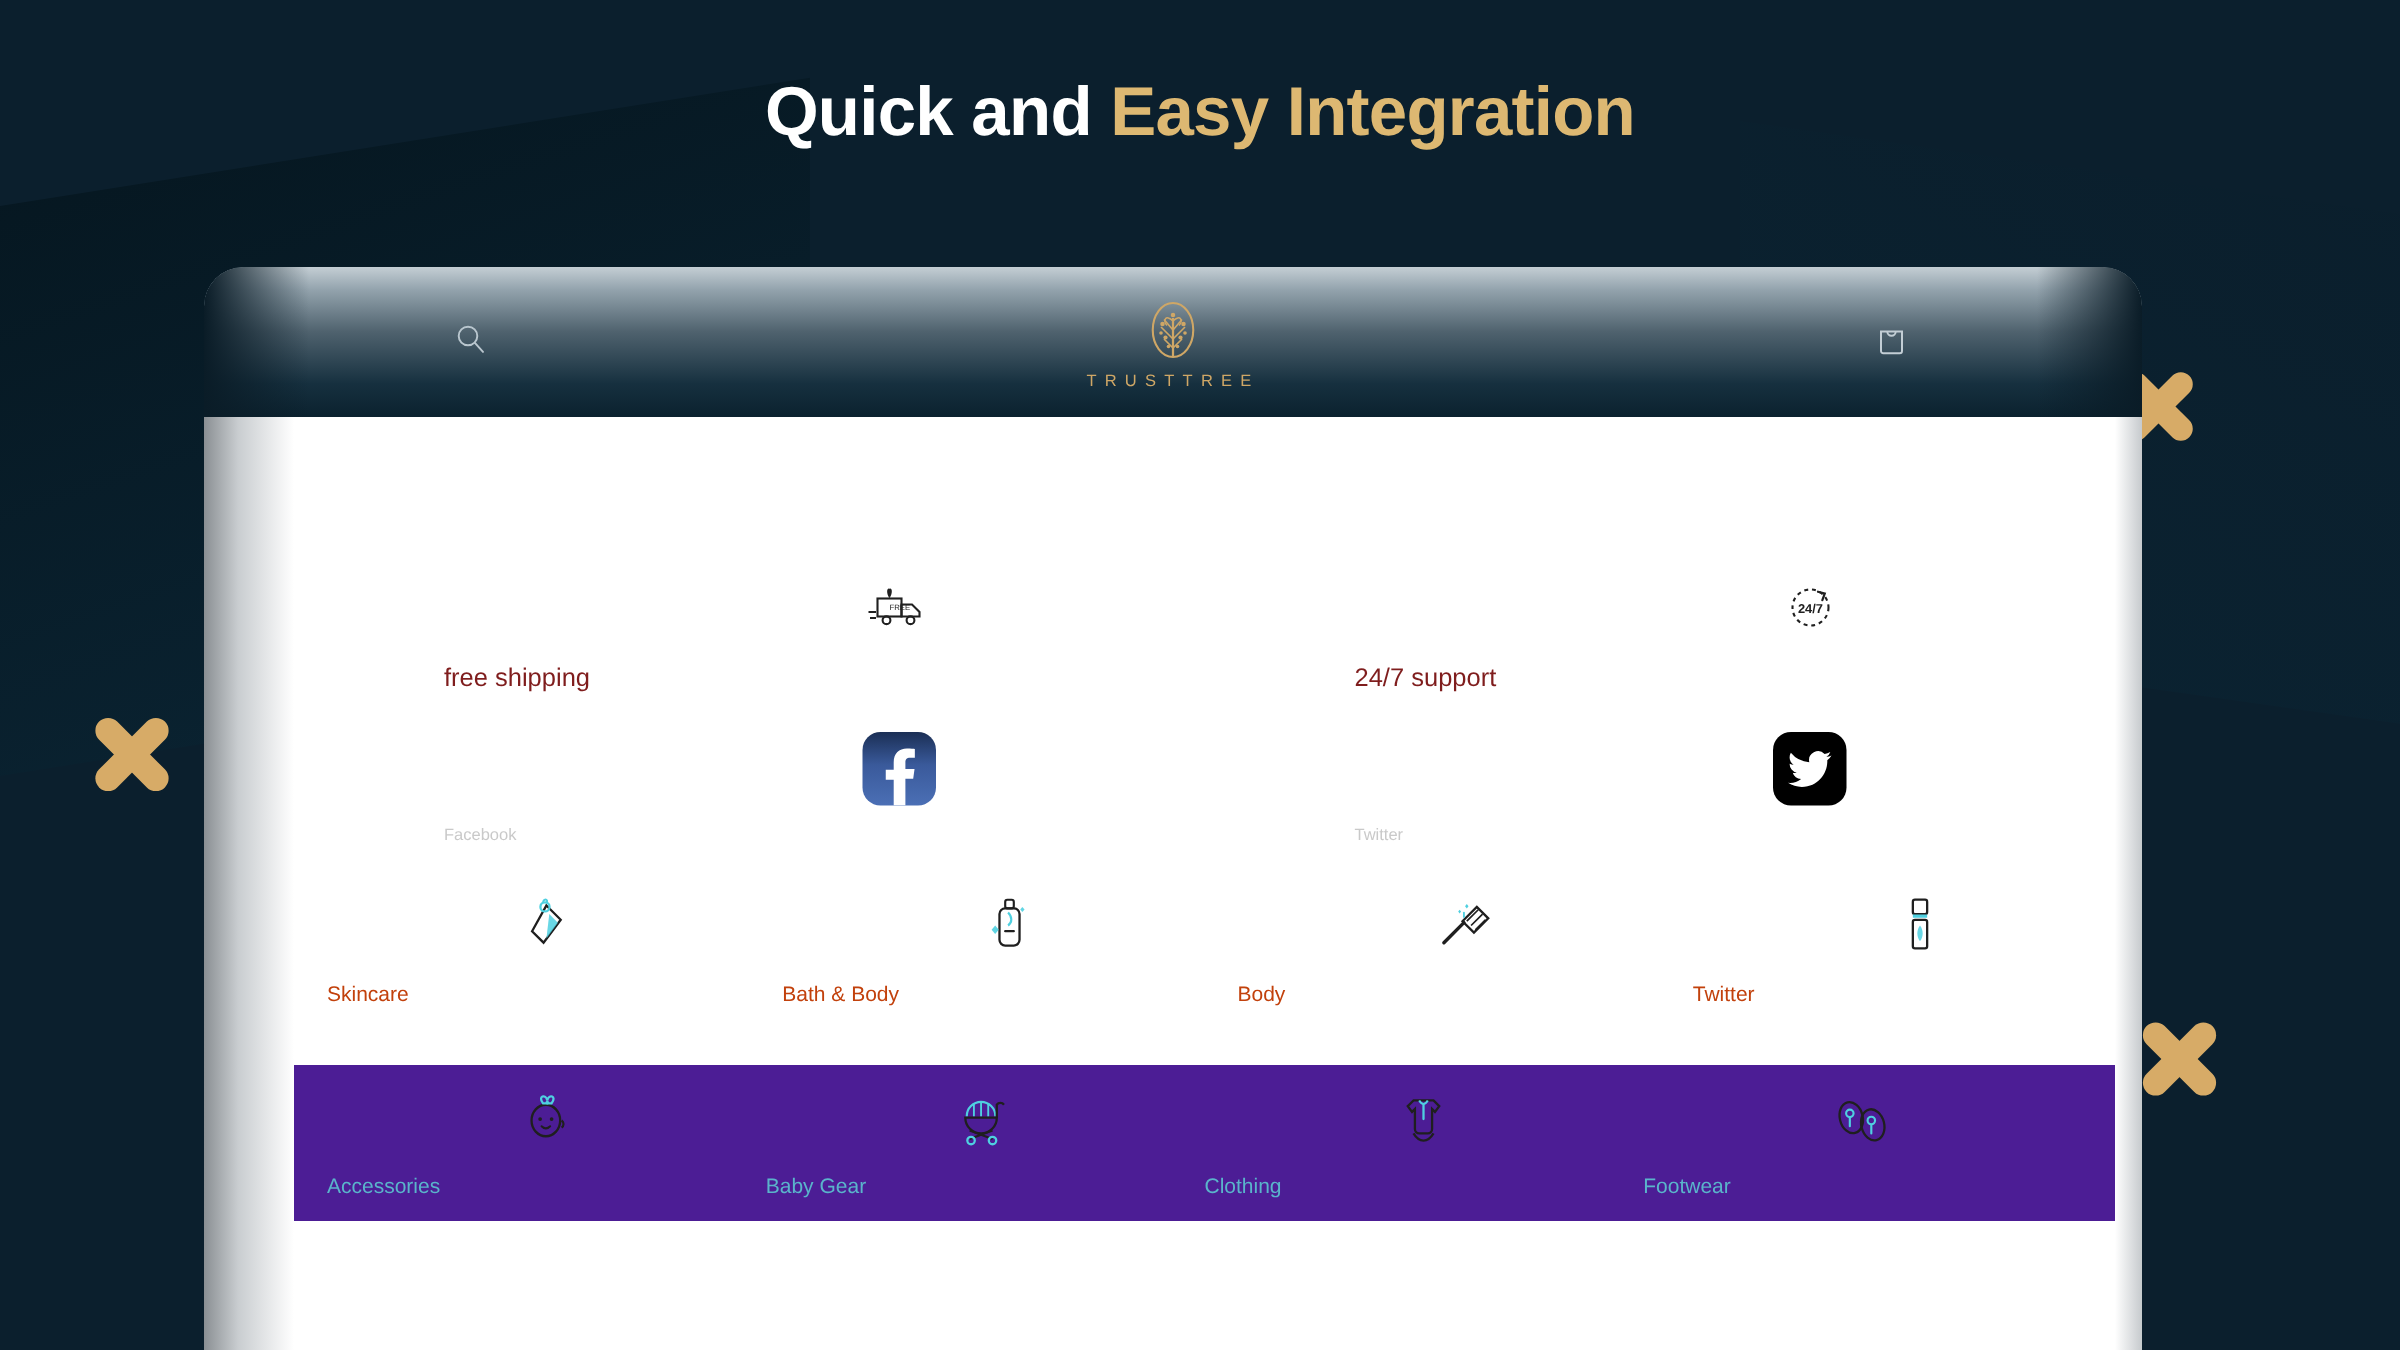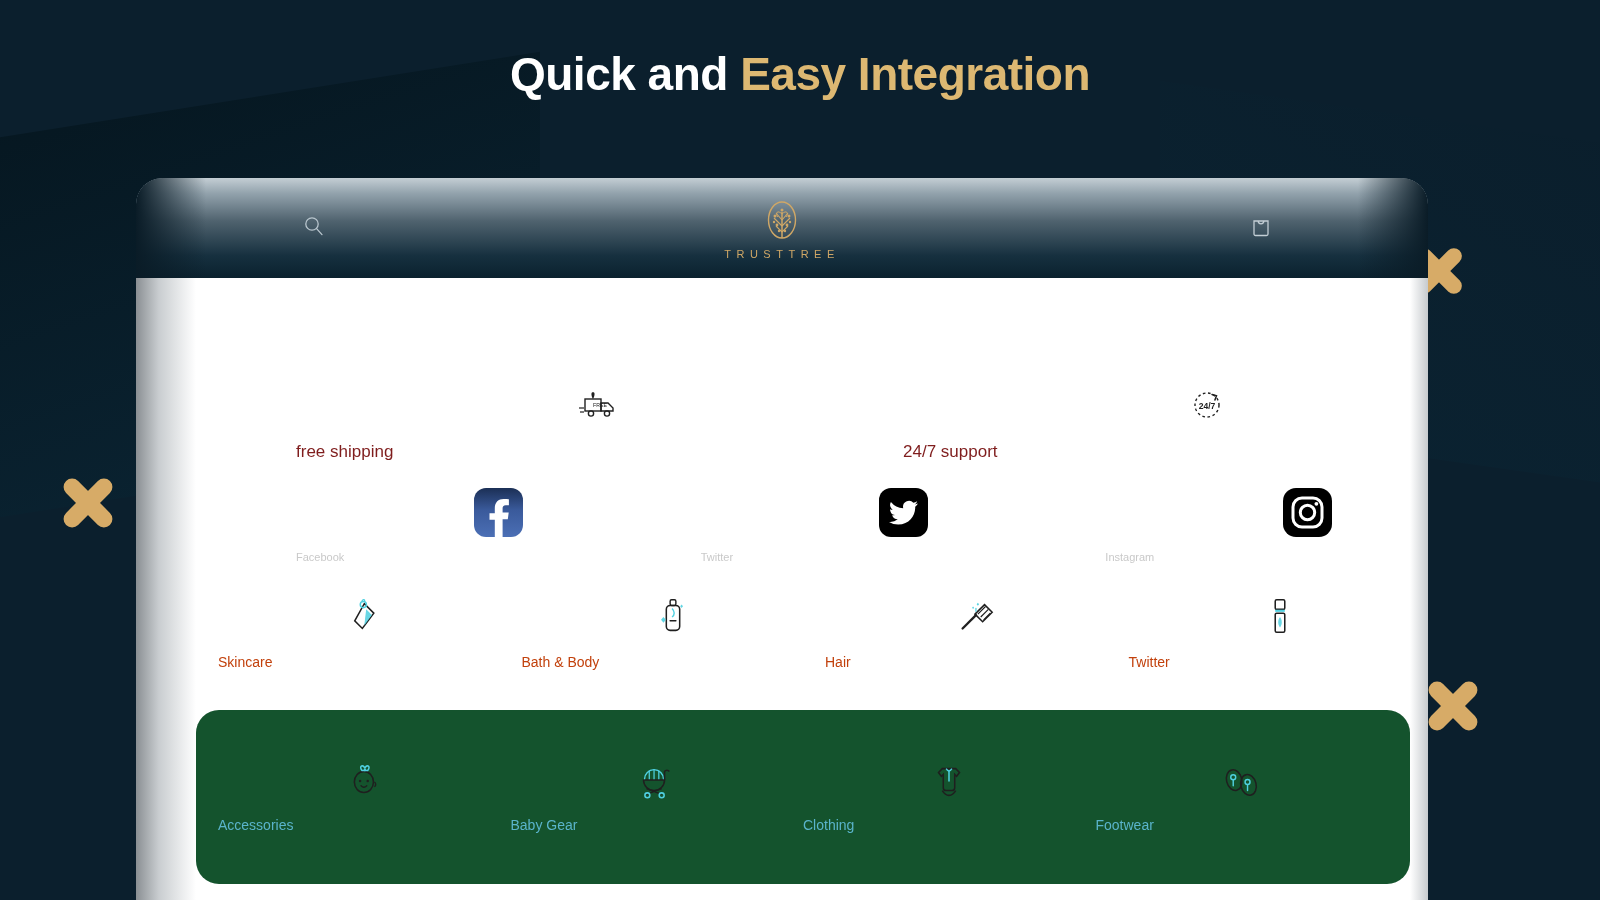--- a/index.html
+++ b/index.html
@@ -284,25 +284,24 @@
   }
   .row-beauty .glyph { height: 42px; }
   .row-beauty .caption { margin-top: 16px; font-size: 14px; color: #c2410c; }
 
   
   .row-kids-wrap {
     position: absolute;
     left: 0;
     right: 0;
     top: 432px;
-    height: 174px;
-    background: #14532d;
+    height: 104px;
+    background: #4c1d95;
     display: flex;
     align-items: center;
-    border-radius: 23px;
   }
   .row-kids {
     width: 100%;
     padding: 0 22px;
   }
   .row-kids .glyph { height: 42px; }
   .row-kids .caption {
     margin-top: 14px;
     font-size: 14px;
     color: #5ab4cb;
@@ -424,30 +423,20 @@
             <svg width="49" height="49" viewBox="0 0 49 49">
               <path d="M39 15.6 a11.6 11.6 0 0 1 -3.4 .95 6 6 0 0 0 2.6 -3.3 11.9 11.9 0 0 1 -3.8 1.45
                        6 6 0 0 0 -10.2 5.45 A17 17 0 0 1 11.9 13.9 a6 6 0 0 0 1.85 8 6 6 0 0 1 -2.7 -.75
                        v.07 a6 6 0 0 0 4.8 5.88 6 6 0 0 1 -2.7 .1 6 6 0 0 0 5.6 4.16 A12 12 0 0 1 10 33.9
                        a17 17 0 0 0 9.2 2.7 c11 0 17 -9.1 17 -17 v-.78 A12 12 0 0 0 39 15.6 z" fill="#ffffff"></path>
             </svg>
           </span>
           <span class="caption">Twitter</span>
         </div>
 
-        <div class="cell">
-          <span class="social-badge instagram">
-            <svg width="49" height="49" viewBox="0 0 49 49">
-              <rect x="10" y="10" width="29" height="29" rx="9" fill="none" stroke="#ffffff" stroke-width="3"></rect>
-              <circle cx="24.5" cy="24.5" r="7.2" fill="none" stroke="#ffffff" stroke-width="3"></circle>
-              <circle cx="33.4" cy="15.8" r="1.9" fill="#ffffff"></circle>
-            </svg>
-          </span>
-          <span class="caption">Instagram</span>
-        </div>
       </div>
 
       <div class="row row-beauty">
 
         <div class="cell">
           <svg class="glyph" viewBox="0 0 44 44">
             <path d="M16 8 l10 10 -12 16 -8 -8 z" fill="none" stroke="#1f1f1f" stroke-width="1.6"></path>
             <path d="M18 14 l6 6 -8 11 z" fill="#4fd0e0" opacity=".85"></path>
             <circle cx="15" cy="9" r="3.2" fill="none" stroke="#4fd0e0" stroke-width="1.6"></circle>
             <path d="M13.5 5.5 C 15 2.5, 17 4, 16.2 6" fill="none" stroke="#4fd0e0" stroke-width="1.4"></path>
@@ -469,21 +458,21 @@
 
         <div class="cell">
           <svg class="glyph" viewBox="0 0 48 44">
             <path d="M9 34 L23 20" stroke="#1f1f1f" stroke-width="2.4" stroke-linecap="round"></path>
             <path d="M22 19 l10 -10 8 8 -10 10 z" fill="none" stroke="#1f1f1f" stroke-width="1.6"></path>
             <path d="M25 19 l8 -8 M28 22 l8 -8 M31 25 l7 -7" stroke="#1f1f1f" stroke-width="1.2"></path>
             <path d="M25 7 l1.2 1.6 -1.2 1.6 -1.2 -1.6 z" fill="#4fd0e0"></path>
             <path d="M20 11 l1 1.3 -1 1.3 -1 -1.3 z" fill="#4fd0e0"></path>
             <path d="M23 13 v3" stroke="#4fd0e0" stroke-width="1.3" stroke-linecap="round"></path>
           </svg>
-          <span class="caption">Hair</span>
+          <span class="caption">Body</span>
         </div>
 
         <div class="cell">
           <svg class="glyph" viewBox="0 0 44 44">
             <rect x="17" y="4" width="10" height="10" rx="1.5" fill="none" stroke="#1f1f1f" stroke-width="1.6"></rect>
             <rect x="17" y="18" width="10" height="20" rx="1.5" fill="none" stroke="#1f1f1f" stroke-width="1.6"></rect>
             <line x1="17" y1="15.5" x2="27" y2="15.5" stroke="#4fd0e0" stroke-width="2.2"></line>
             <path d="M22 22 c2.5 3 2.5 8 0 11 c-2.5 -3 -2.5 -8 0 -11 z" fill="#4fd0e0" opacity=".85"></path>
           </svg>
           <span class="caption">Twitter</span>

